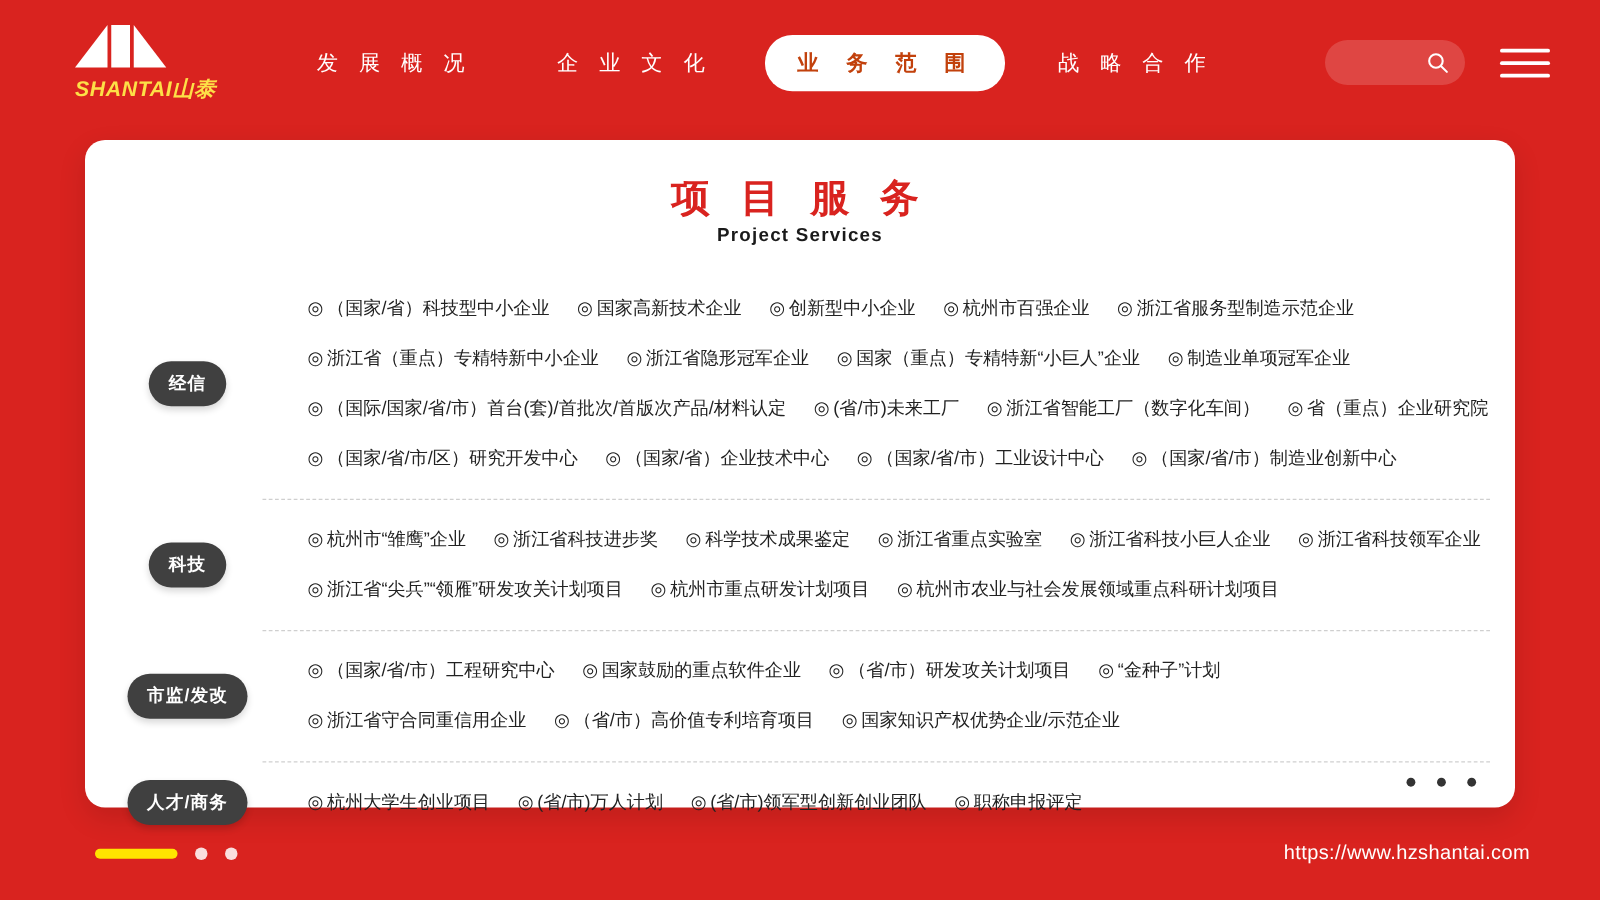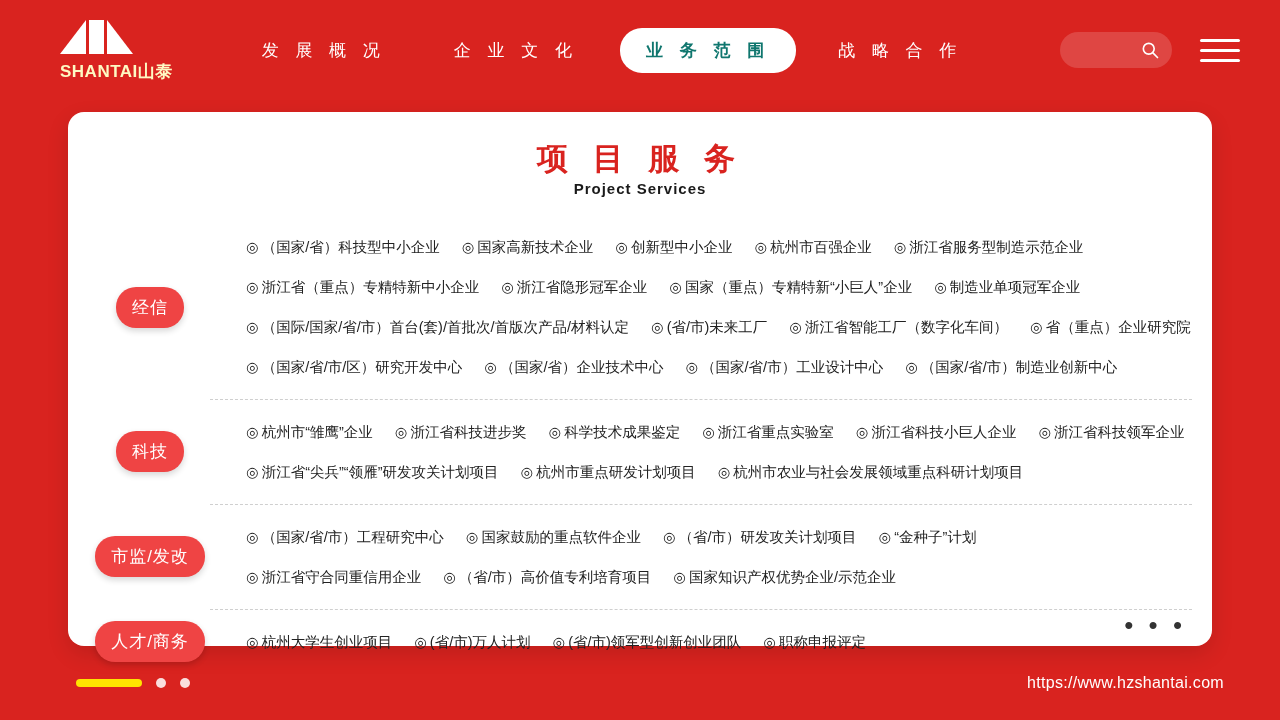--- a/index.html
+++ b/index.html
@@ -43,48 +43,50 @@
   .logo-bar {
     width: 15px; height: 34px; background: #ffffff;
   }
   .logo-bar2 {
     width: 0; height: 0;
     border-style: solid;
     border-width: 34px 0 0 26px;
     border-color: transparent transparent transparent #ffffff;
   }
   .logo-text {
-    color: #fef9c3;
+    color: #fde047;
     font-weight: bold;
     font-size: 17px;
     letter-spacing: 0.5px;
     margin-top: 6px;
     white-space: nowrap;
+    font-style: italic;
   }
 
   .nav {
     flex: 1;
     display: flex;
     align-items: center;
     justify-content: center;
     gap: 16px;
   }
   .nav-item {
     color: #ffffff;
     font-size: 17px;
     letter-spacing: 6px;
     padding: 11px 26px;
     border-radius: 22px;
     white-space: nowrap;
     cursor: pointer;
   }
   .nav-item.active {
     background: #ffffff;
-    color: #0f766e;
-    font-weight: bold;
+    color: #c2410c;
+    font-weight: bold;
+    font-family: Liberation Mono, monospace;
   }
 
   .search-pill {
     width: 112px; height: 36px;
     border-radius: 18px;
     background: rgba(255,255,255,0.16);
     display: flex;
     align-items: center;
     justify-content: flex-end;
     padding-right: 12px;
@@ -144,24 +146,24 @@
 
   .tag-col {
     width: 120px;
     flex: 0 0 120px;
     display: flex;
     align-items: center;
     justify-content: center;
     align-self: center;
   }
   .tag {
-    background: #ef4444;
+    background: #404040;
     color: #fff;
-    font-size: 17px;
-    font-weight: normal;
+    font-size: 14px;
+    font-weight: bold;
     border-radius: 20px;
     padding: 9px 16px;
     white-space: nowrap;
     letter-spacing: 1px;
     box-shadow: 0 3px 6px rgba(0,0,0,0.16);
   }
   .row-inner {
     flex: 1;
     padding: 12px 0 12px 0;
   }

